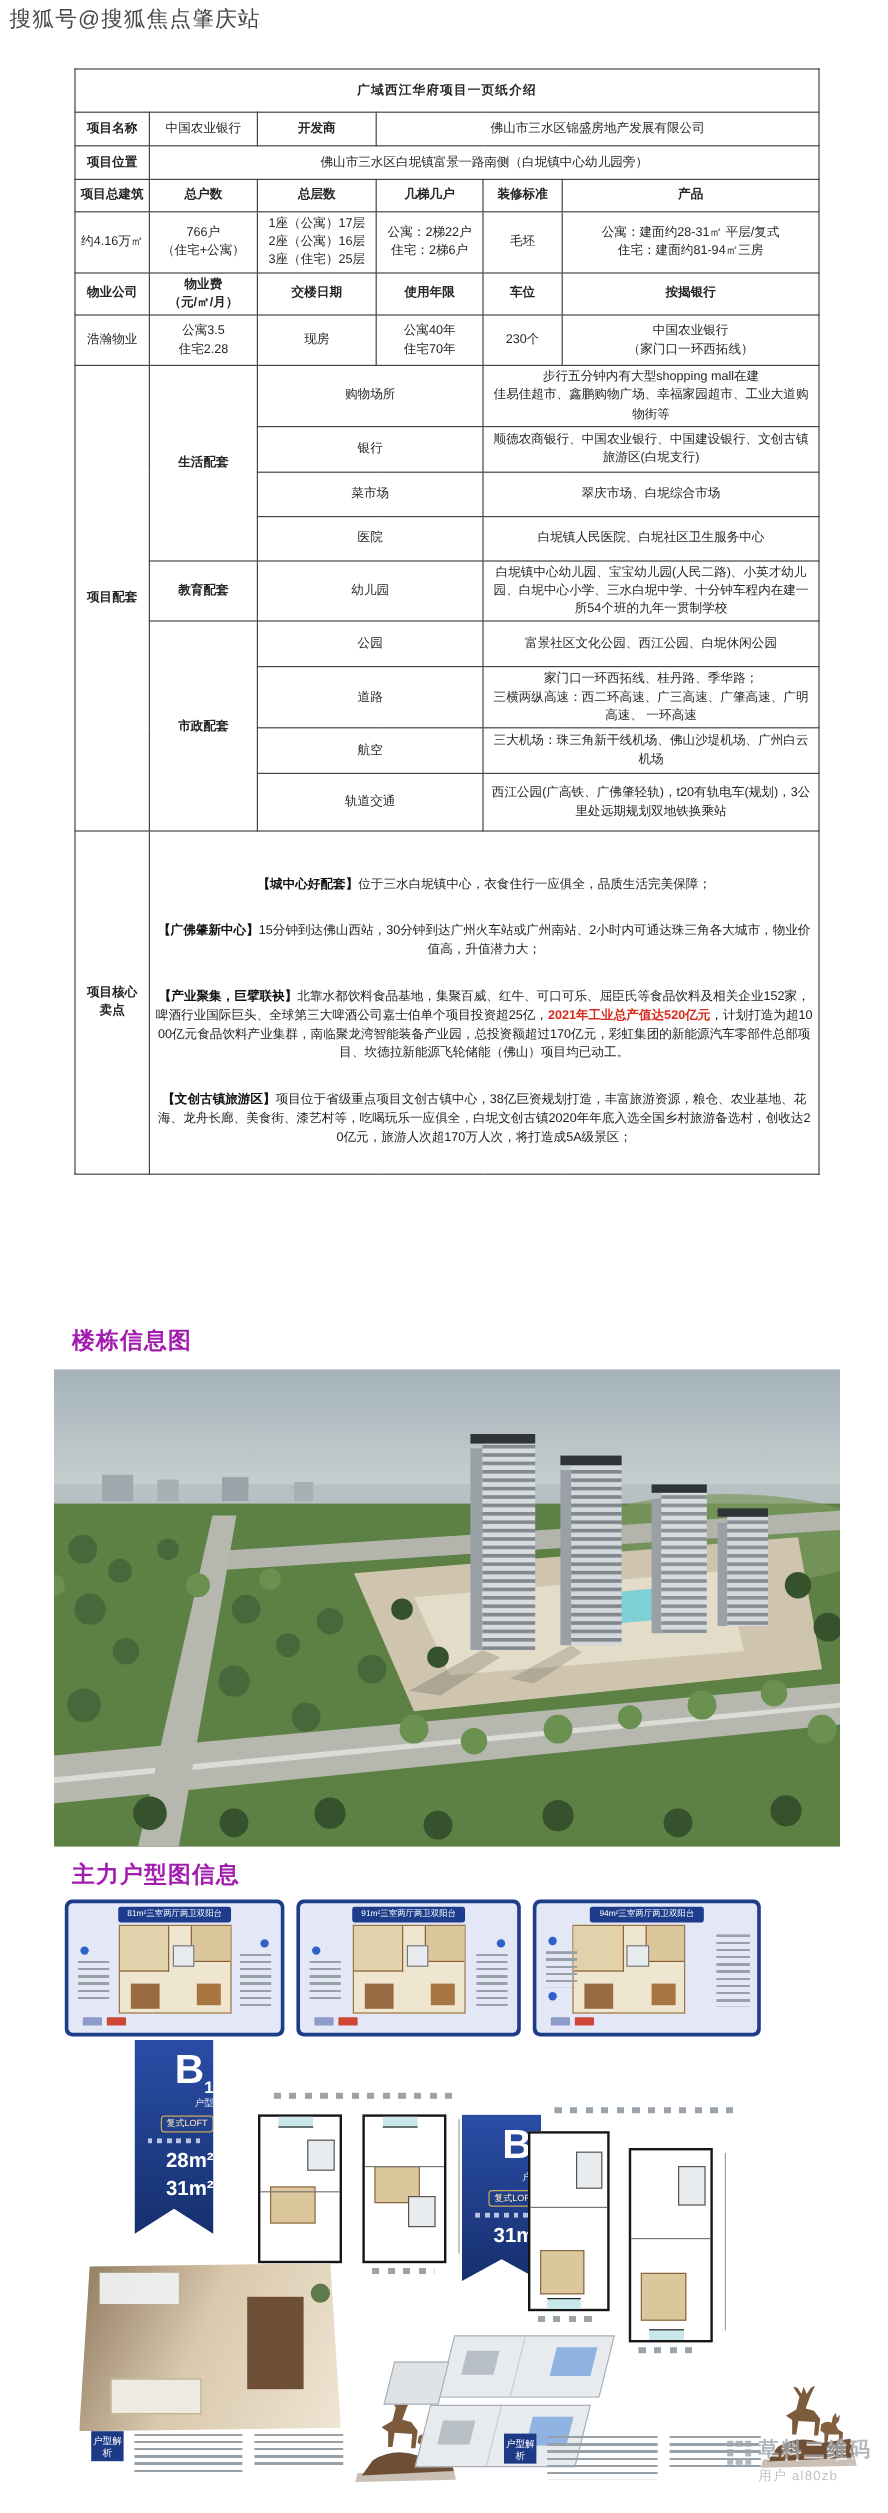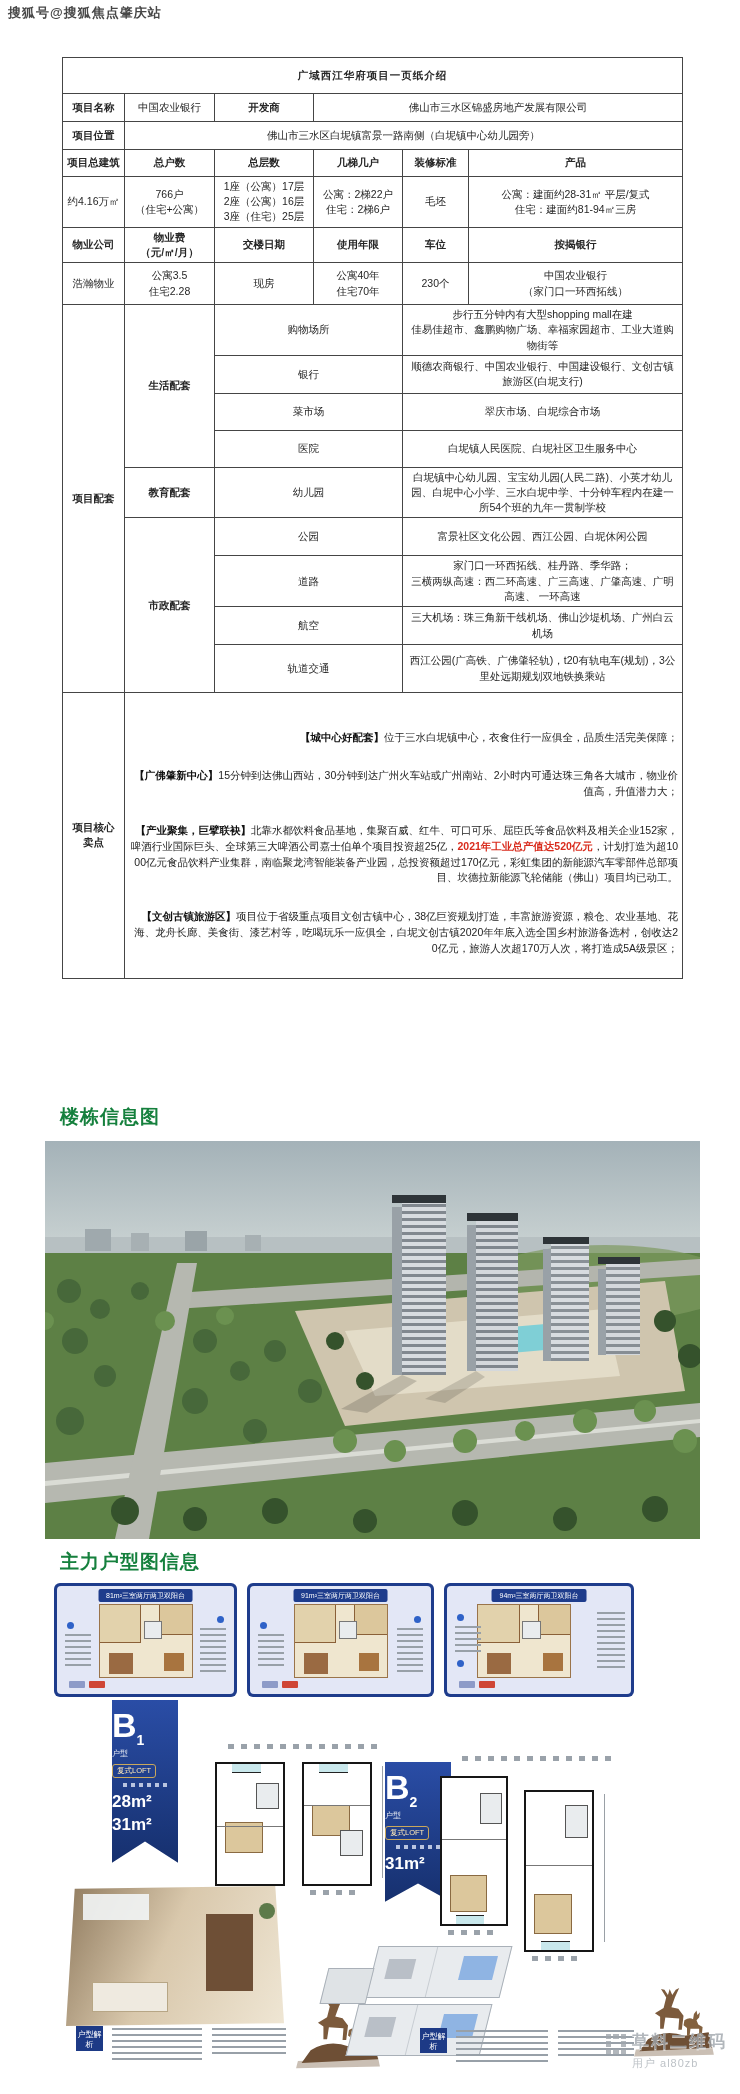--- a/index.html
+++ b/index.html
@@ -1,49 +1,49 @@
 <!DOCTYPE html>
 <html><head>
 <meta charset="utf-8">
 <style>
   html,body{margin:0;padding:0;background:#fff;}
   body{width:740px;height:2094px;position:relative;font-family:"Liberation Sans",sans-serif;color:#222;overflow:hidden;}
   .abs{position:absolute;}
   
-  #wm-top{left:8px;top:4px;font-size:13px;font-weight:bold;color:#474747;letter-spacing:1px;}
+  #wm-top{left:8px;top:4px;font-size:18px;font-weight:normal;color:#474747;letter-spacing:1px;}
   
   table.info{border-collapse:collapse;table-layout:fixed;width:620px;}
   table.info td{border:1px solid #454545;font-size:10.5px;text-align:center;vertical-align:middle;padding:2px 4px;white-space:pre-line;line-height:1.45;color:#262626;word-break:break-all;}
   td.hd{font-weight:bold;font-size:11px;color:#111;}
   td.ttl{font-size:16px;font-weight:bold;color:#000;letter-spacing:1px;}
   td.sell{text-align:left;vertical-align:top;padding:6px 12px;}
-  .pt{margin:4px 0;font-size:10.5px;line-height:1.5;color:#1d1d1d;text-align:right;}
+  .pt{margin:4px 0;font-size:10.5px;line-height:1.5;color:#1d1d1d;text-align:center;}
   .pt b{font-weight:bold;color:#111;}
   .redseg,.redline,.redline b{color:#d92b1c !important;}
   
-  .sect-h{font-size:19px;font-weight:bold;color:#15803d;letter-spacing:1px;}
+  .sect-h{font-size:19px;font-weight:bold;color:#a21caf;letter-spacing:1px;}
   
   #aerial{left:45px;top:1141px;width:655px;height:398px;}
   
   .ucard{top:1583px;height:114px;background:#1e3c8c;border-radius:6px;padding:3px;box-sizing:border-box;}
   .ucard .inner{background:#e3e7f6;border-radius:4px;width:100%;height:100%;position:relative;overflow:hidden;}
   .ucard .pill{position:absolute;top:3px;left:50%;transform:translateX(-50%);background:#1e3c8c;color:#fff;font-size:7px;line-height:1;padding:3px 8px;border-radius:2px;white-space:nowrap;}
   .cplan{position:absolute;top:18px;left:50%;transform:translateX(-50%);width:92px;height:72px;background:#efe6cf;border:1px solid #9a744a;}
   .cplan .r1{position:absolute;left:0;top:0;width:44%;height:52%;background:#e2d2ac;border-right:1px solid #8a6038;border-bottom:1px solid #8a6038;}
   .cplan .r2{position:absolute;right:0;top:0;width:34%;height:40%;background:#dcc79c;border-left:1px solid #8a6038;border-bottom:1px solid #8a6038;}
   .cplan .r3{position:absolute;left:10%;bottom:4%;width:26%;height:30%;background:#9a6a42;}
   .cplan .r4{position:absolute;right:8%;bottom:8%;width:22%;height:26%;background:#a8743f;}
   .cplan .r5{position:absolute;left:48%;top:22%;width:18%;height:22%;background:#e9ecee;border:1px solid #777;}
   .bluedot{width:7px;height:7px;border-radius:50%;background:#2f62c8;}
   .bars{background:repeating-linear-gradient(180deg,#98a0a8 0 2px,rgba(0,0,0,0) 2px 6px);}
   .hbars{background:repeating-linear-gradient(90deg,#9aa2aa 0 6px,rgba(0,0,0,0) 6px 13px);height:5px;}
   .stamp1{width:16px;height:7px;background:#8d9bc8;border-radius:1px;}
   .stamp2{width:16px;height:7px;background:#cf4636;border-radius:1px;margin-left:4px;}
   
-  .ribbon{width:66px;background:linear-gradient(#2a4da6,#16306e);color:#fff;text-align:left;clip-path:polygon(0 0,100% 0,100% 100%,50% 87%,0 100%);padding:8px 0 26px;}
+  .ribbon{width:66px;background:linear-gradient(#2a4da6,#16306e);color:#fff;text-align:right;clip-path:polygon(0 0,100% 0,100% 100%,50% 87%,0 100%);padding:8px 0 26px;}
   .ribbon .bl{font-size:34px;font-weight:bold;line-height:1;}
   .ribbon .bl sub{font-size:14px;}
   .ribbon .kind{font-size:8px;opacity:.85;margin-top:1px;}
   .ribbon .tag{display:inline-block;border:1px solid #c9a85c;border-radius:3px;font-size:7.5px;padding:1px 4px;margin-top:5px;color:#ffe9b8;}
   .ribbon .tiny{width:44px;height:4px;margin:5px auto 4px;background:repeating-linear-gradient(90deg,#b9c4e0 0 4px,rgba(0,0,0,0) 4px 8px);}
   .ribbon .area{font-size:17px;font-weight:bold;line-height:1.35;}
   
   .plan{border:2.5px solid #161616;background:#fff;position:absolute;}
   .plan .balc{position:absolute;top:0;left:22%;width:44%;height:8px;background:#c9e8ec;border-bottom:1px solid #222;}
   .plan .bed{position:absolute;bottom:26%;left:12%;width:55%;height:24%;background:#dcc79c;border:1px solid #8a6a42;}

